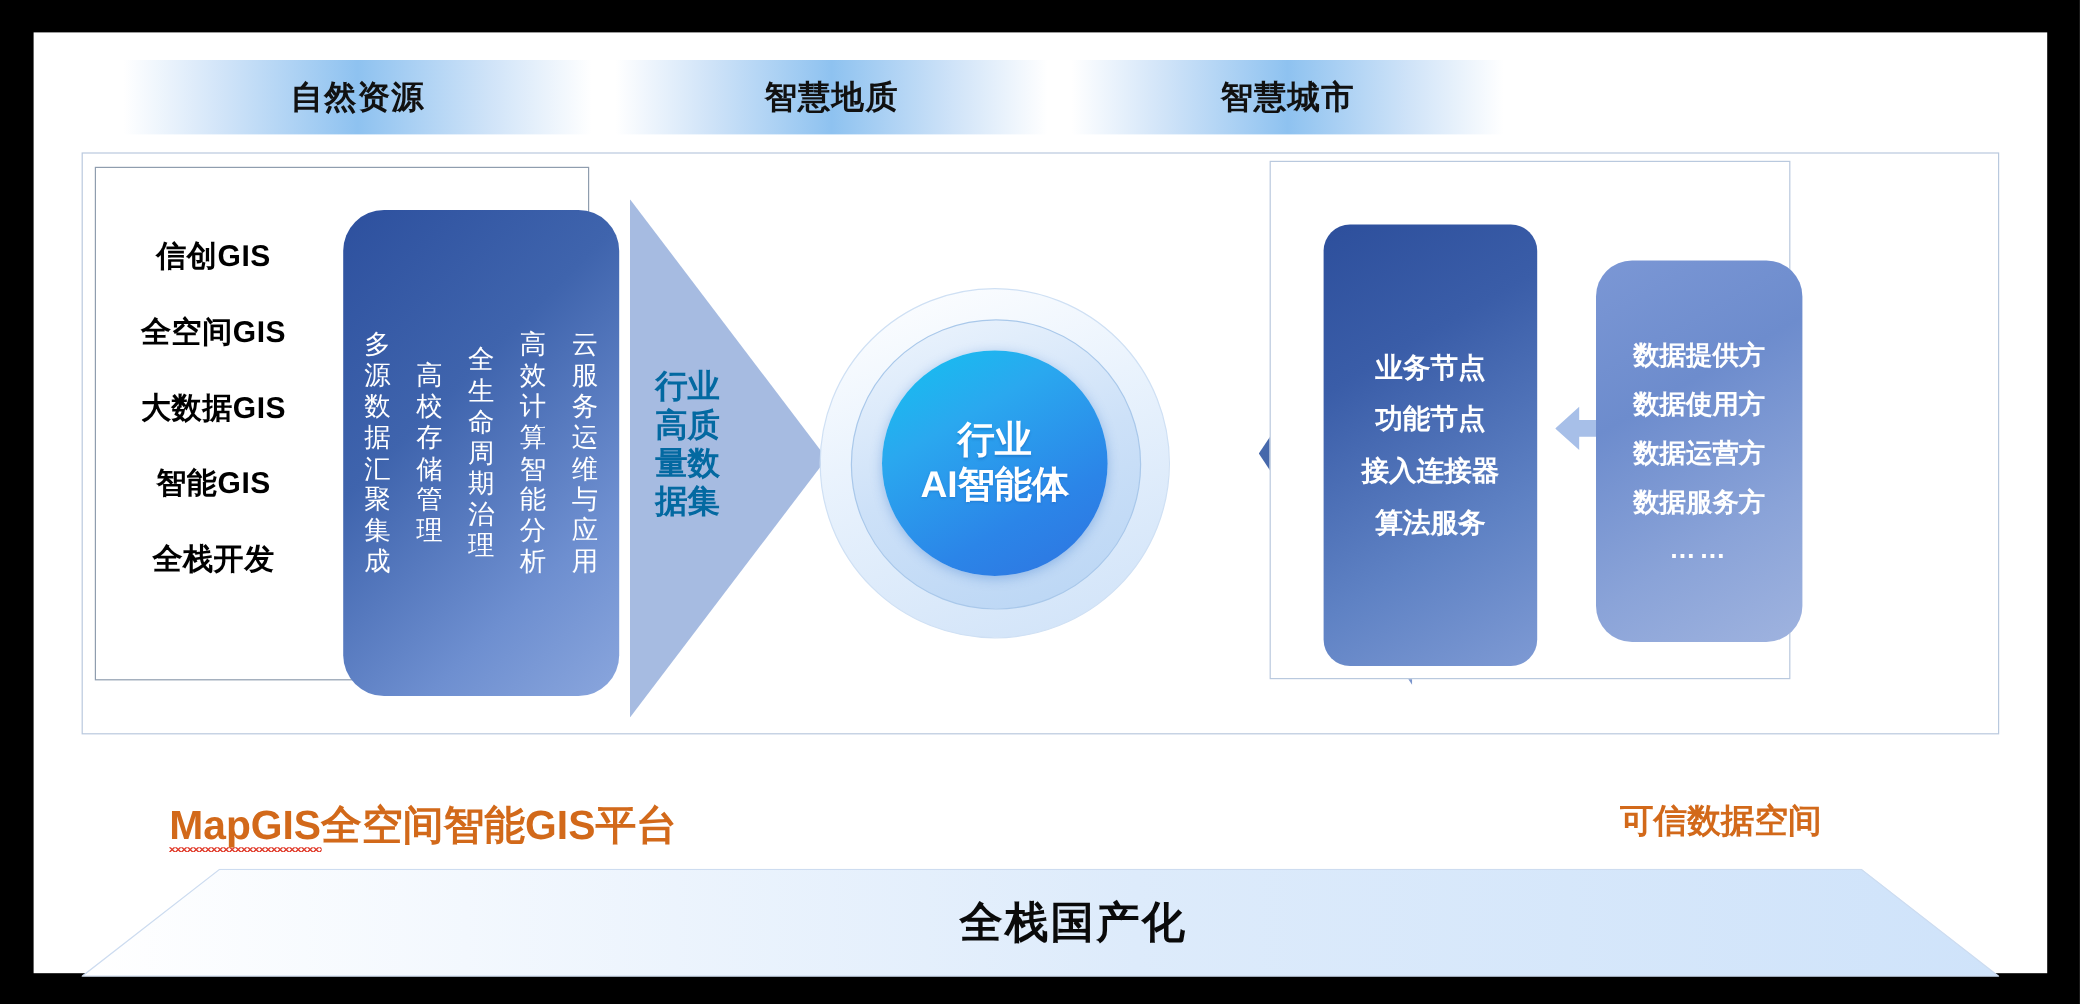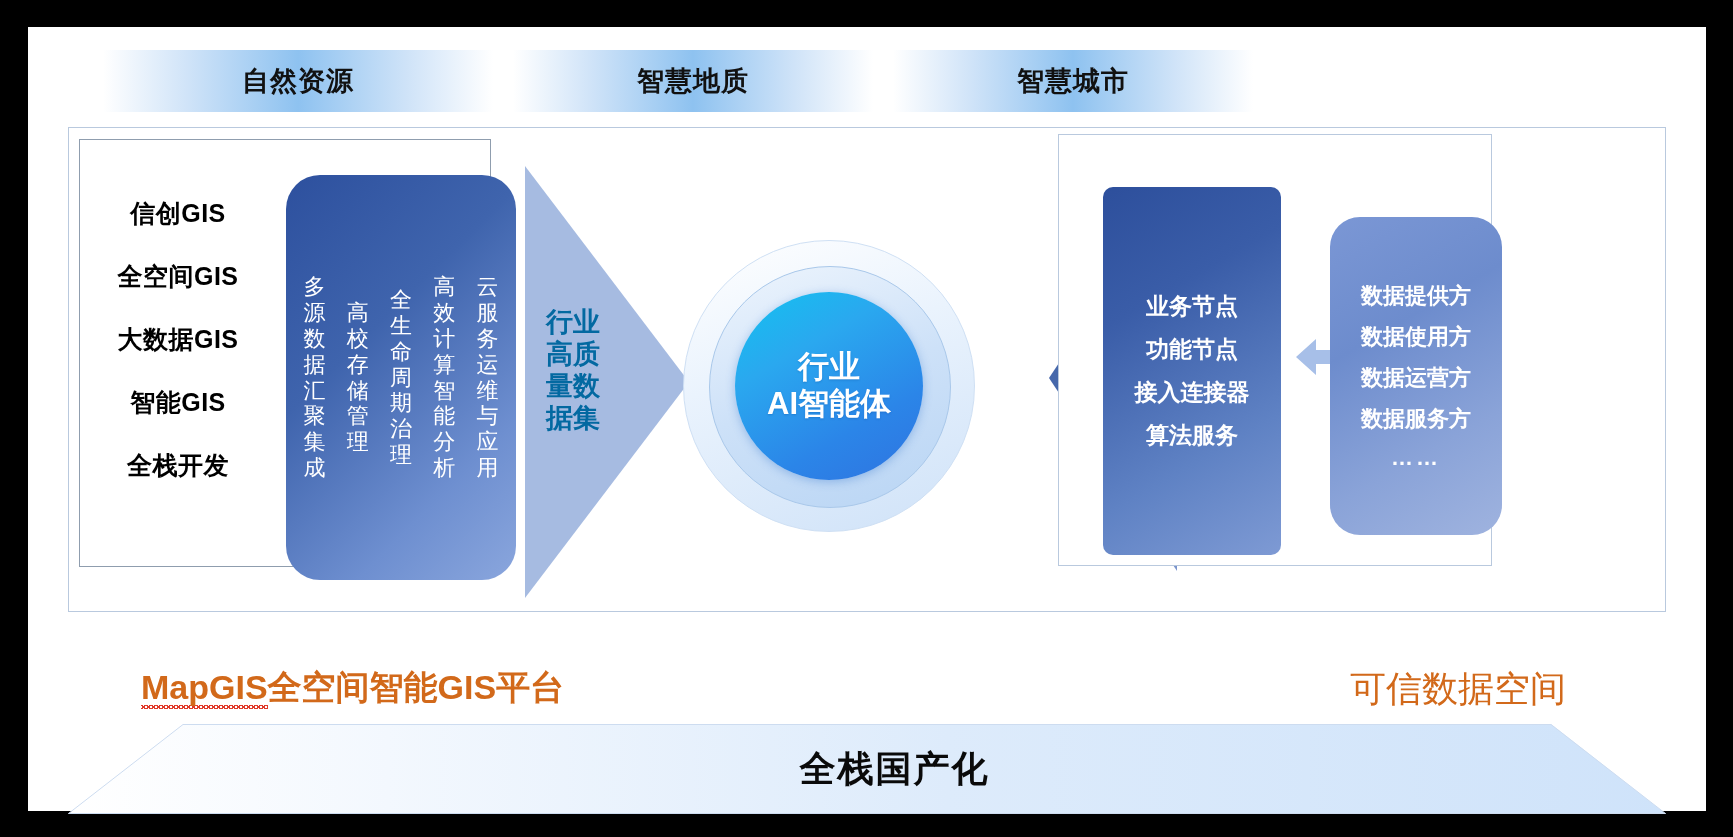--- a/index.html
+++ b/index.html
@@ -235,21 +235,21 @@
     text-align: center;
   }
 
   
   .node-card {
     position: absolute;
     left: 1075px;
     top: 160px;
     width: 178px;
     height: 368px;
-    border-radius: 10px;
+    border-radius: 22px;
     background: linear-gradient(150deg, #2d4f9c 0%, #3a5da8 30%, #5f82c4 70%, #7e9ad4 100%);
     display: flex;
     flex-direction: column;
     justify-content: center;
     align-items: center;
     gap: 12px;
   }
   .node-item {
     font-size: 23px;
     font-weight: bold;
@@ -305,22 +305,22 @@
                       linear-gradient(-45deg, transparent 40%, #e03a2a 40%, #e03a2a 60%, transparent 60%);
     background-size: 5px 4px;
     background-repeat: repeat-x;
     background-position: 0 100%;
     padding-bottom: 3px;
   }
   .caption-right {
     position: absolute;
     left: 1322px;
     top: 638px;
-    font-size: 36px;
-    font-weight: normal;
+    font-size: 28px;
+    font-weight: bold;
     color: #d2691a;
     white-space: nowrap;
   }
 
   
   .bottom-trap {
     position: absolute;
     left: 40px;
     top: 697px;
     width: 1598px;

